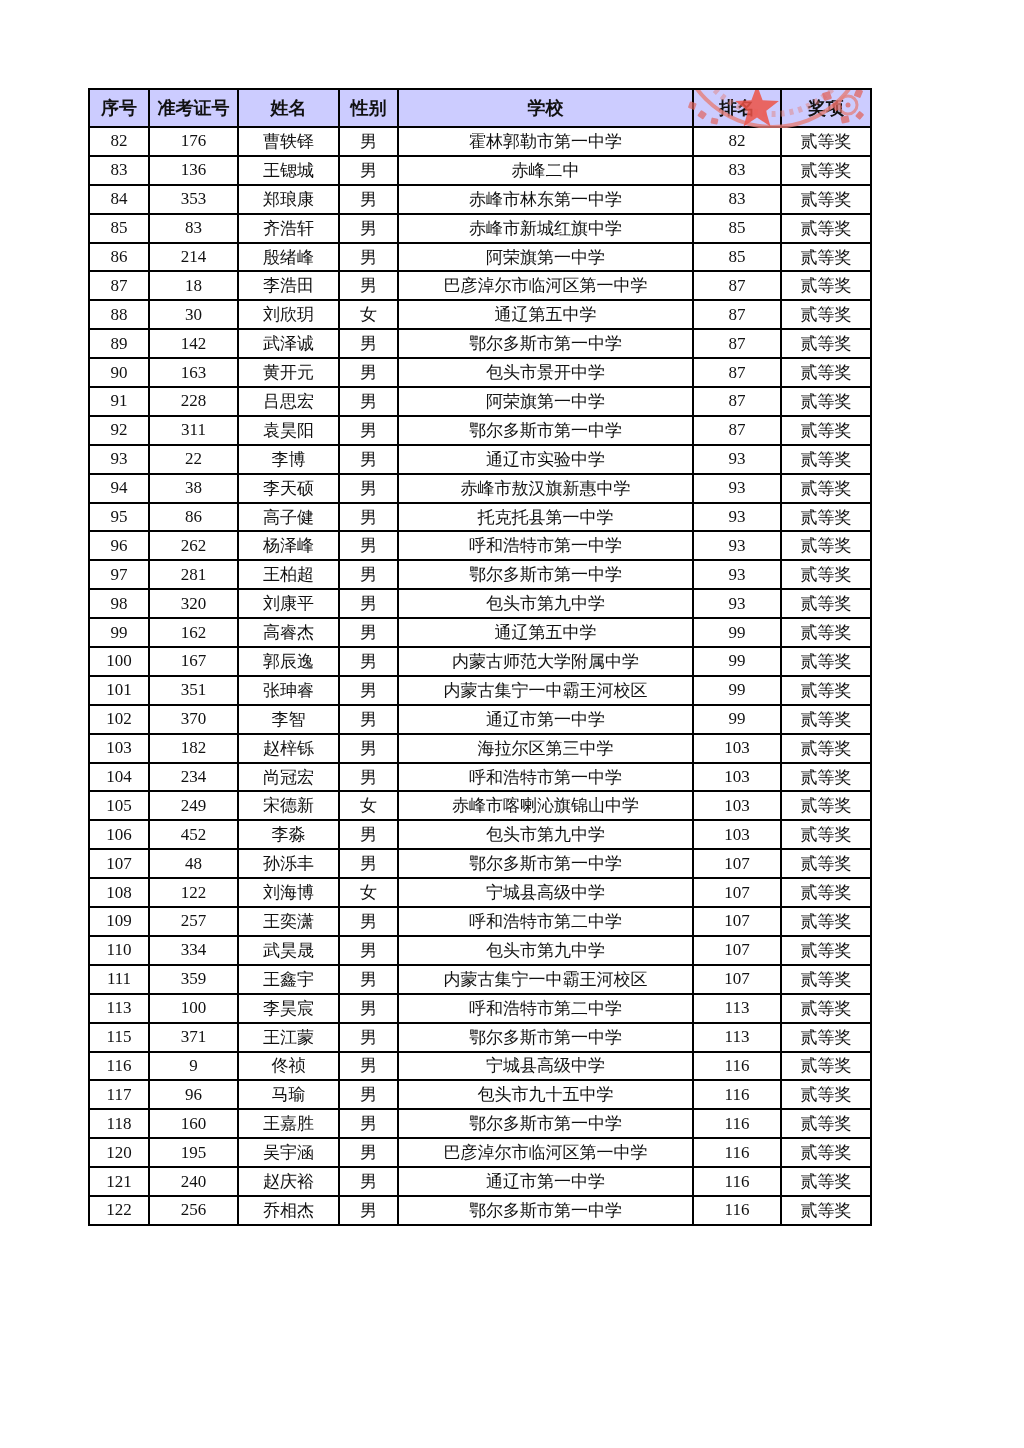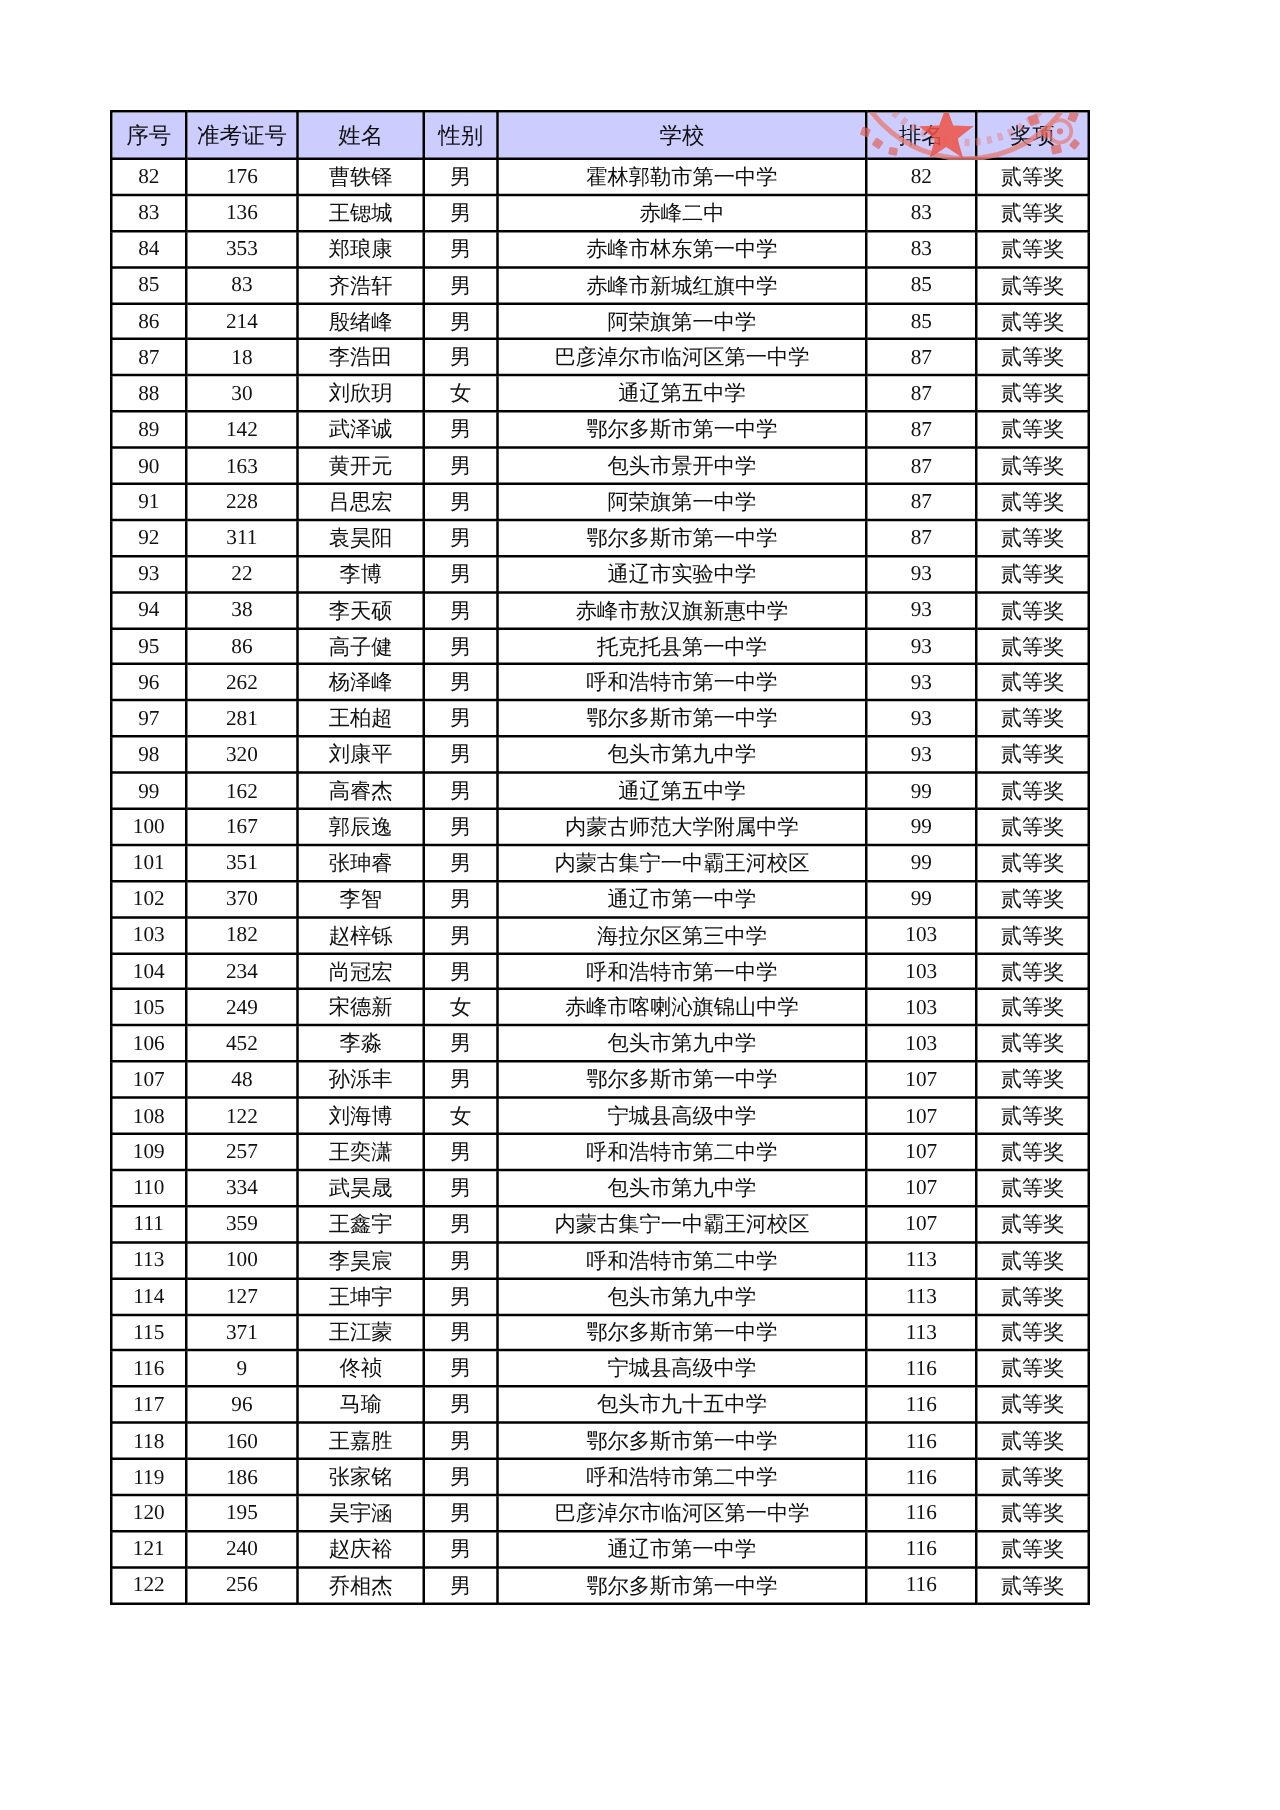--- a/index.html
+++ b/index.html
@@ -29,21 +29,21 @@
     text-align: center;
     vertical-align: middle;
     padding: 0;
     overflow: hidden;
     white-space: nowrap;
     color: #111111;
   }
   table.award-table th {
     height: 36px;
     font-size: 18px;
-    font-weight: normal;
+    font-weight: bold;
     background: var(--header-bg, #ccccff);
   }
   table.award-table td {
     height: 26.9px;
     font-size: 17px;
     font-weight: normal;
     background: #ffffff;
   }
   
   .stamp {
@@ -358,29 +358,20 @@
         <tr>
           <td>113</td>
           <td>100</td>
           <td>李昊宸</td>
           <td>男</td>
           <td>呼和浩特市第二中学</td>
           <td>113</td>
           <td>贰等奖</td>
         </tr>
         <tr>
-          <td>114</td>
-          <td>127</td>
-          <td>王坤宇</td>
-          <td>男</td>
-          <td>包头市第九中学</td>
-          <td>113</td>
-          <td>贰等奖</td>
-        </tr>
-        <tr>
           <td>115</td>
           <td>371</td>
           <td>王江蒙</td>
           <td>男</td>
           <td>鄂尔多斯市第一中学</td>
           <td>113</td>
           <td>贰等奖</td>
         </tr>
         <tr>
           <td>116</td>
@@ -399,29 +390,20 @@
           <td>包头市九十五中学</td>
           <td>116</td>
           <td>贰等奖</td>
         </tr>
         <tr>
           <td>118</td>
           <td>160</td>
           <td>王嘉胜</td>
           <td>男</td>
           <td>鄂尔多斯市第一中学</td>
-          <td>116</td>
-          <td>贰等奖</td>
-        </tr>
-        <tr>
-          <td>119</td>
-          <td>186</td>
-          <td>张家铭</td>
-          <td>男</td>
-          <td>呼和浩特市第二中学</td>
           <td>116</td>
           <td>贰等奖</td>
         </tr>
         <tr>
           <td>120</td>
           <td>195</td>
           <td>吴宇涵</td>
           <td>男</td>
           <td>巴彦淖尔市临河区第一中学</td>
           <td>116</td>

